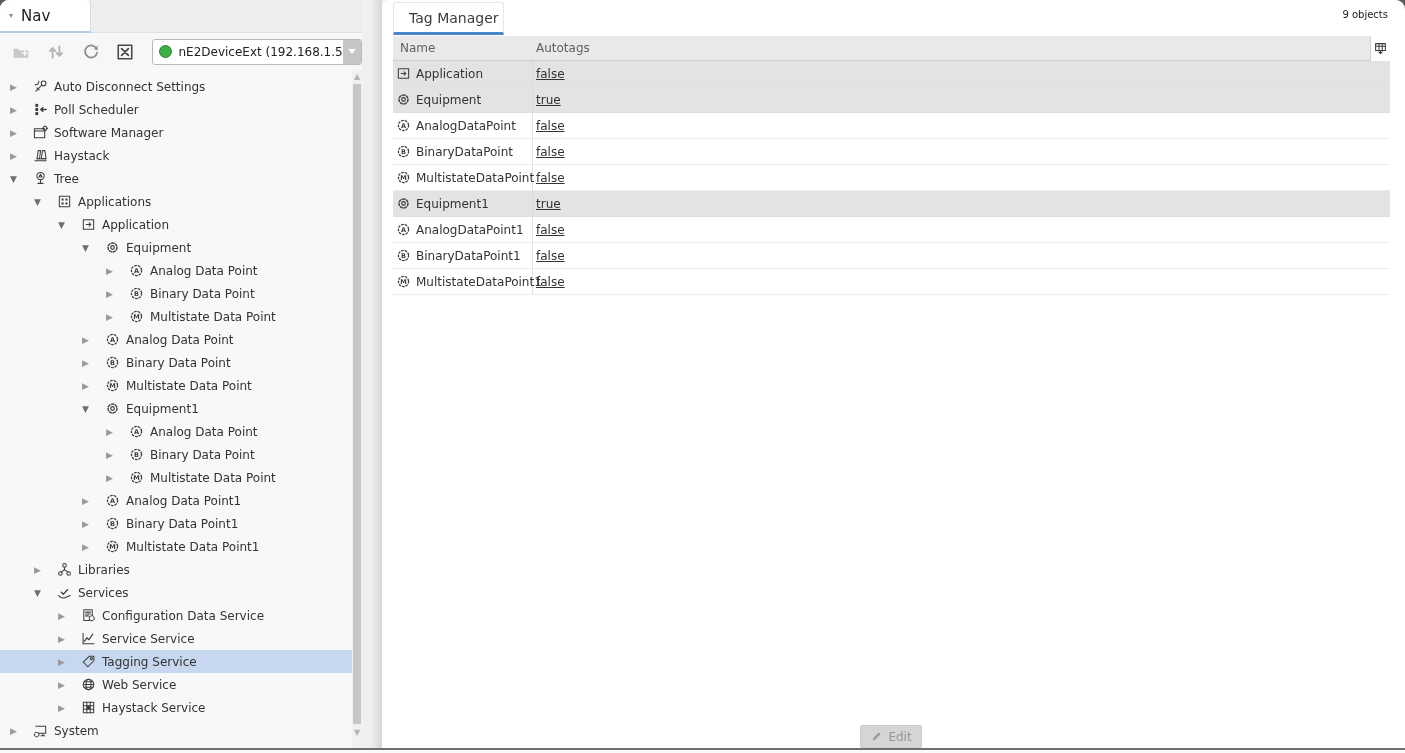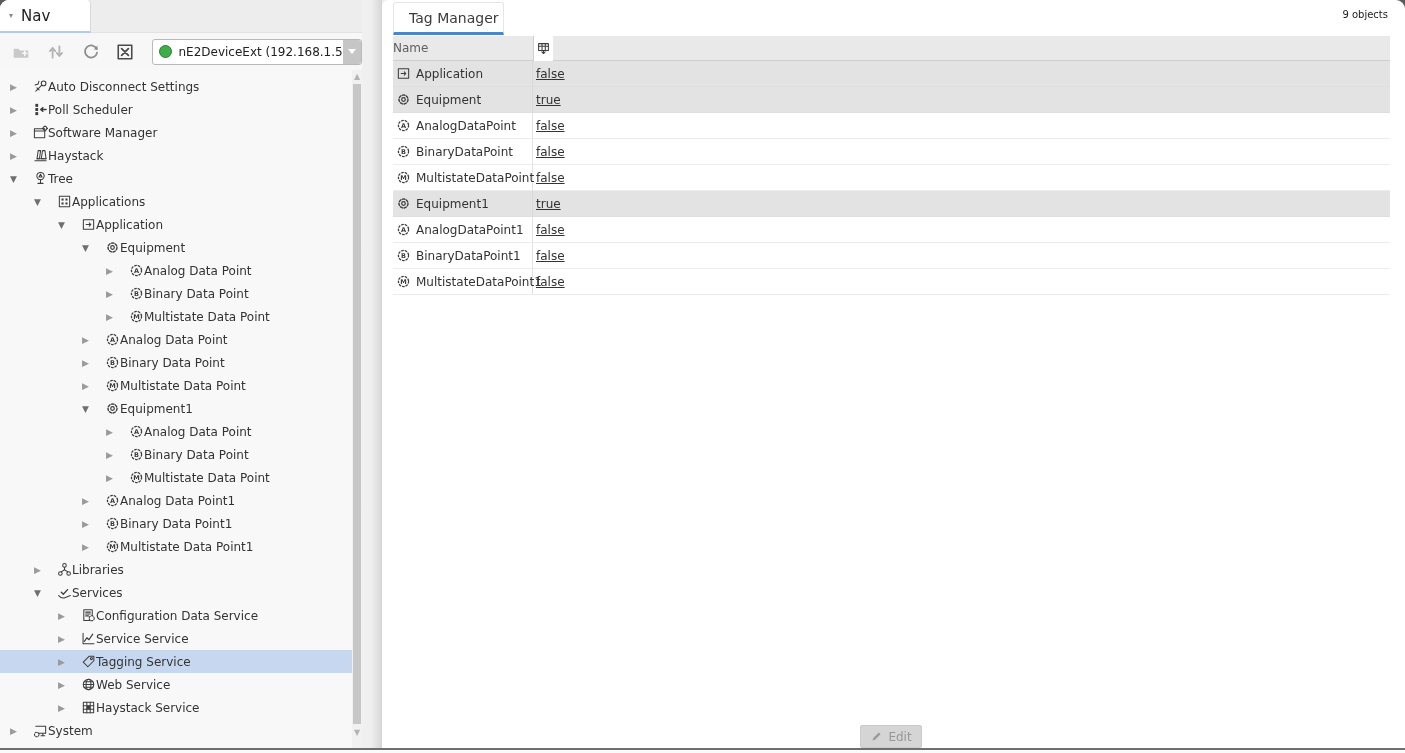--- a/index.html
+++ b/index.html
@@ -35,41 +35,41 @@
   .device-selector .val{flex:1;font-size:12px;color:#222;white-space:nowrap;overflow:hidden;}
   .dd-btn{width:18px;height:24px;background:#c6c6c6;flex:none;display:flex;align-items:center;justify-content:center;border-radius:0 2px 2px 0;}
   .dd-btn .tri{width:0;height:0;border-left:4px solid transparent;border-right:4px solid transparent;border-top:5px solid #fdfdfd;}
   .tree{position:absolute;left:0;top:70px;width:352px;height:678px;padding-top:5px;overflow:hidden;}
   .tree-row{height:23px;display:flex;align-items:center;cursor:default;white-space:nowrap;}
   .tree-row.selected{background:var(--selection,#c8d7f0);}
   .tree-arrow{width:12px;font-size:9px;color:#9a9a9a;flex:none;text-align:left;}
   .tree-row .expanded{color:#6f6f6f;}
   .tree-icon{width:15px;height:15px;margin-left:11px;flex:none;display:inline-flex;color:#3d3d3d;}
   .tree-icon svg{width:15px;height:15px;}
-  .tree-label{color:#333;}
+  .tree-label{margin-left:6px;color:#333;}
   
   .v-scrollbar{position:absolute;left:352px;top:70px;width:10px;height:678px;background:#f1f1f1;}
   .sb-arrow{position:absolute;left:0;width:10px;height:10px;color:#b3b3b3;font-size:8px;line-height:10px;text-align:center;}
   .sb-thumb{position:absolute;left:1px;top:14px;width:8px;height:640px;background:#c6c6c6;}
   .sb-down{top:658px;}
   
   .gap{position:absolute;left:362px;top:0;width:20px;height:748px;background:linear-gradient(90deg,#f0f0f0 0%,#efefef 45%,#d8d8d8 96%,#cfcfcf 100%);}
   
   .right-panel{position:absolute;left:382px;top:0;width:1023px;height:748px;background:#fff;border-radius:6px 10px 0 0;}
   .right-tabbar{position:absolute;left:0;top:0;width:100%;height:35px;padding-left:14px;}
   .tm-tab{
     position:absolute;left:11px;top:2px;width:111px;height:33px;background:#fff;
     border:1px solid #e6e6e6;border-bottom:3px solid var(--accent,#4a86c8);
     border-radius:3px 3px 0 0;display:flex;align-items:center;padding-left:15px;
     font-size:14px;color:#3c3c3c;
   }
   .objects-count{position:absolute;right:17px;top:9px;font-size:10px;color:#222;}
   .tm-table{position:absolute;left:11px;top:36px;width:997px;}
   .thead{height:25px;background:#e9e9e9;border-bottom:1px solid #cfcfcf;display:flex;align-items:center;color:#5f5f5f;}
-  .th-name{width:140px;}
+  .th-name{width:140px;padding-left:7px;}
   .th-autotags{flex:1;padding-left:3px;}
   .th-picker{width:20px;height:25px;background:#fff;border-left:1px solid #cfcfcf;display:flex;align-items:center;justify-content:center;color:#3d3d3d;}
   .th-picker svg{width:13px;height:13px;}
   .trow{height:26px;display:flex;align-items:center;border-bottom:1px solid #ececec;background:#fff;}
   .trow.shaded{background:var(--shaded,#e3e3e3);border-bottom:1px solid #dedede;}
   .cell-name{width:140px;display:flex;align-items:center;padding-left:3px;border-right:1px solid #e2e2e2;height:100%;}
   .trow.shaded .cell-name{border-right:1px solid #d8d8d8;}
   .cell-name .tree-icon{margin-left:0;}
   .cell-name .nm{margin-left:5px;}
   .cell-autotags{flex:1;padding-left:3px;text-decoration:underline;}
@@ -443,20 +443,21 @@
   <div class="right-panel">
     <div class="right-tabbar">
       <div class="tm-tab">
         <span>Tag Manager</span>
       </div>
       <span class="objects-count">9 objects</span>
     </div>
     <div class="tm-table">
       <div class="thead">
         <span class="th-name">Name</span>
+        <span class="th-autotags">Autotags</span>
         <span class="th-picker">
             <svg viewBox="0 0 16 16" fill="none" stroke="currentColor" stroke-width="1.1" stroke-linecap="round" stroke-linejoin="round">
               <rect x="2" y="2" width="12" height="8.5" stroke-width="1.3"></rect>
               <path d="M2 5.2h12M6.2 2v8.5M10.2 2v8.5" stroke-width="1.3"></path>
               <path d="M8 11.2v3M8 14.2l-2-2M8 14.2l2-2" stroke-width="1.3"></path>
             </svg>
           </span>
       </div>
       <div id="tbody">
           <div class="trow shaded">

